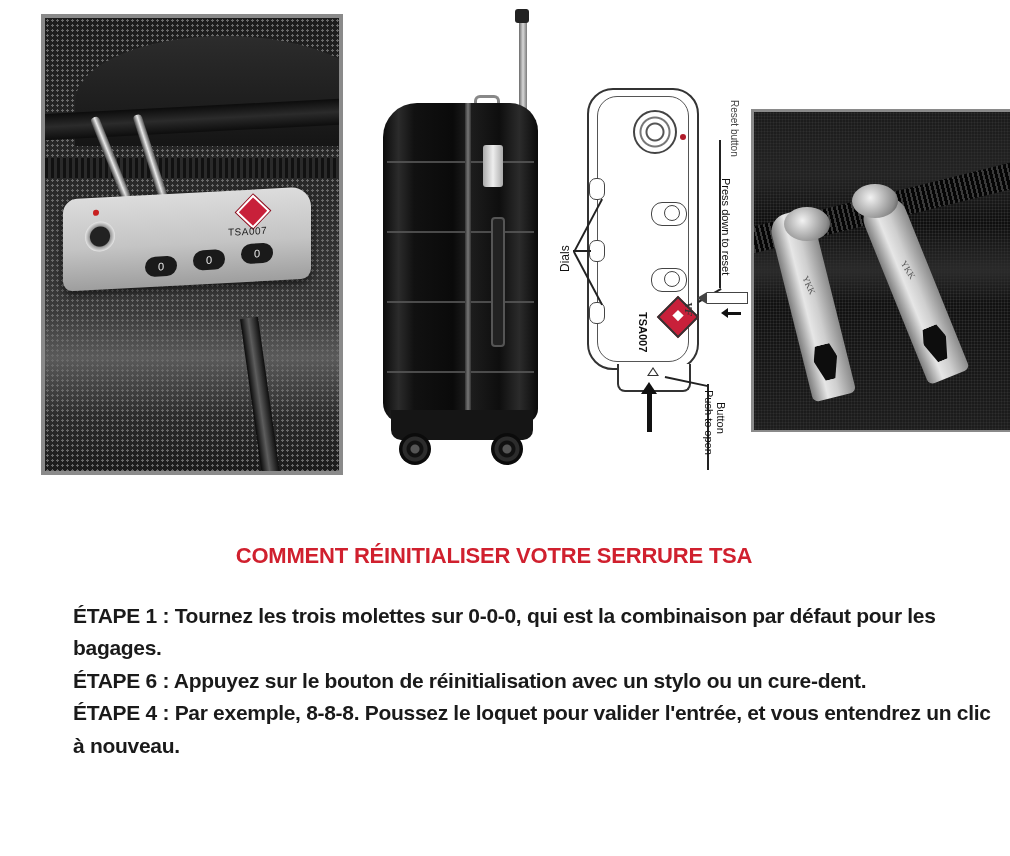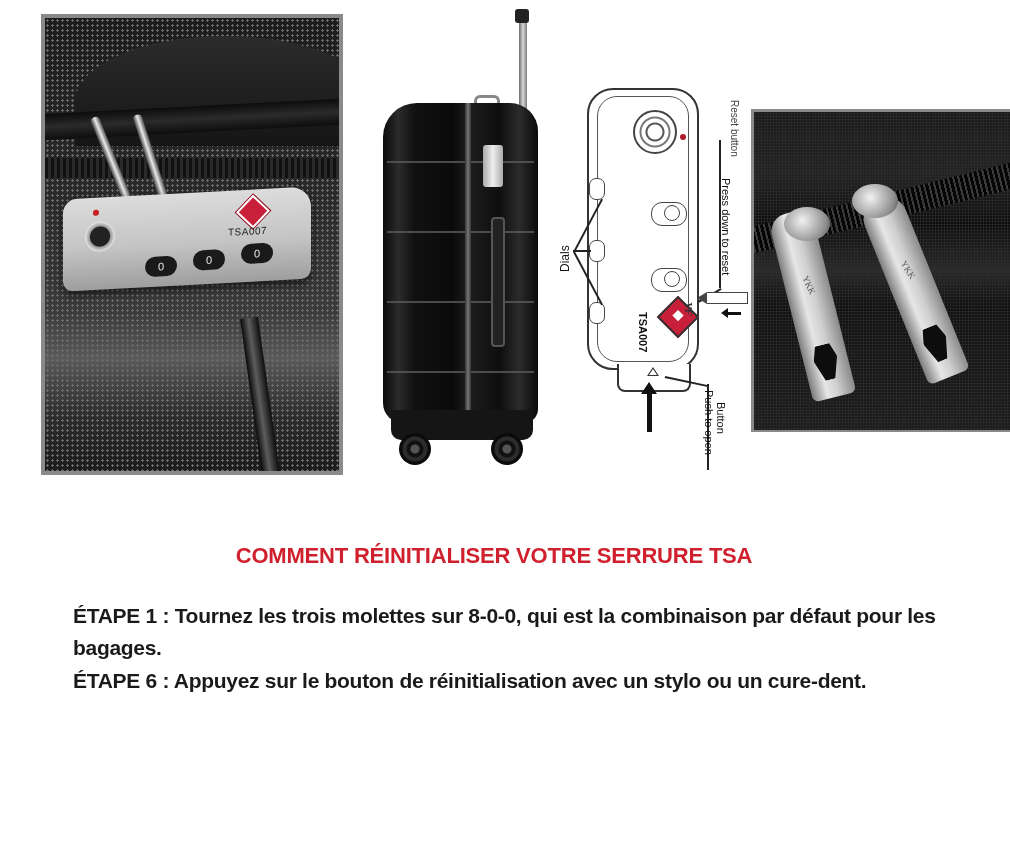--- a/index.html
+++ b/index.html
@@ -232,15 +232,16 @@
     <span class="brand">YKK</span>
     <span class="hole"></span>
   </div>
   <div class="pr-slider" style="left:30px; top:95px;"></div>
   <div class="pr-slider" style="left:98px; top:72px;"></div>
 </div>
 
 <div class="title">COMMENT RÉINITIALISER VOTRE SERRURE TSA</div>
 
 <div class="steps">
-  <p class="step">ÉTAPE 1 : Tournez les trois molettes sur 8-0-0, qui est la combinaison par défaut pour les bagages.</p>
+  <p class="step">ÉTAPE 1 : Tournez les trois molettes sur 0-0-0, qui est la combinaison par défaut pour les bagages.</p>
   <p class="step">ÉTAPE 6 : Appuyez sur le bouton de réinitialisation avec un stylo ou un cure-dent.</p>
+  <p class="step">ÉTAPE 4 : Par exemple, 8-8-8. Poussez le loquet pour valider l'entrée, et vous entendrez un clic à nouveau.</p>
 </div>
 
 </body></html>

